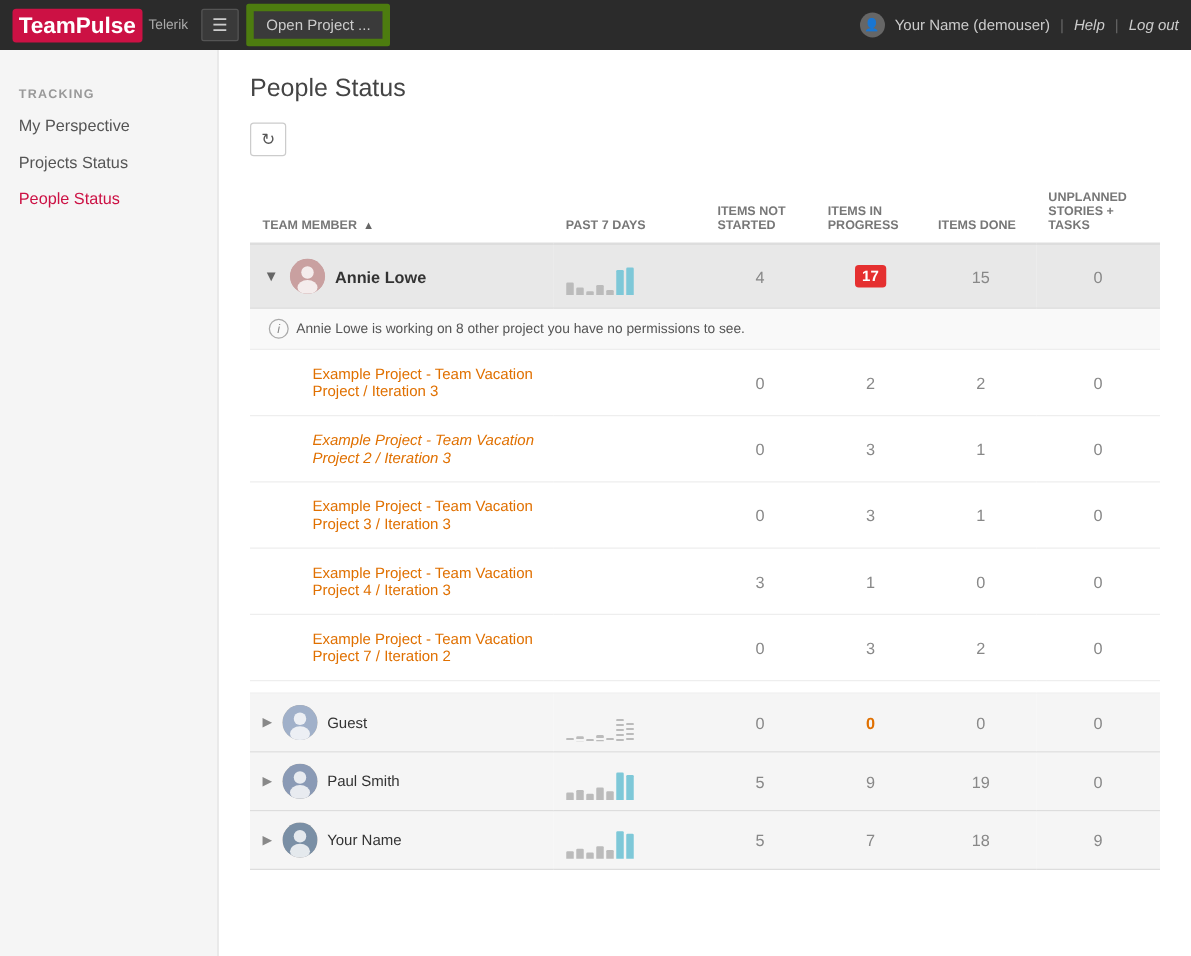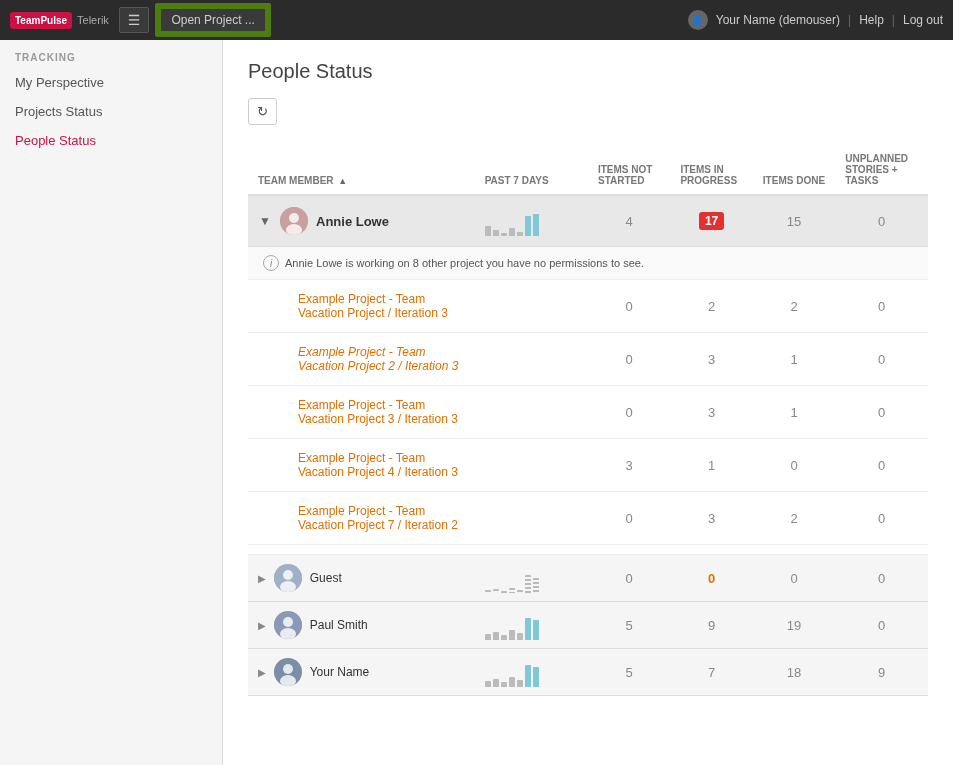--- a/index.html
+++ b/index.html
@@ -16,21 +16,21 @@
     }
     .header-logo {
       display: flex;
       align-items: center;
       margin-right: 10px;
     }
     .logo-box {
       background: #cc1144;
       color: white;
       font-weight: bold;
-      font-size: 10px;
+      font-size: 18px;
       padding: 3px 5px;
       border-radius: 3px;
       margin-right: 5px;
     }
     .logo-text {
       color: #aaa;
       font-size: 11px;
     }
     .header-menu-btn {
       background: #3a3a3a;
@@ -67,35 +67,36 @@
       display: inline-flex;
       align-items: center;
       justify-content: center;
       color: white;
       font-size: 10px;
     }
     .header-link {
       color: #ccc;
       text-decoration: none;
       cursor: pointer;
+      font-style: italic;
     }
     .header-separator { color: #666; }
 
     
     .main-layout {
       display: flex;
       height: calc(765px - 40px);
     }
 
     
     .sidebar {
-      width: 223px;
+      width: 175px;
       background: #f5f5f5;
       border-right: 1px solid #ddd;
-      padding: 7px 0;
+      padding: 25px 0;
       flex-shrink: 0;
     }
     .sidebar-section-label {
       color: #999;
       font-size: 10px;
       font-weight: bold;
       letter-spacing: 1px;
       padding: 5px 15px;
       text-transform: uppercase;
     }

